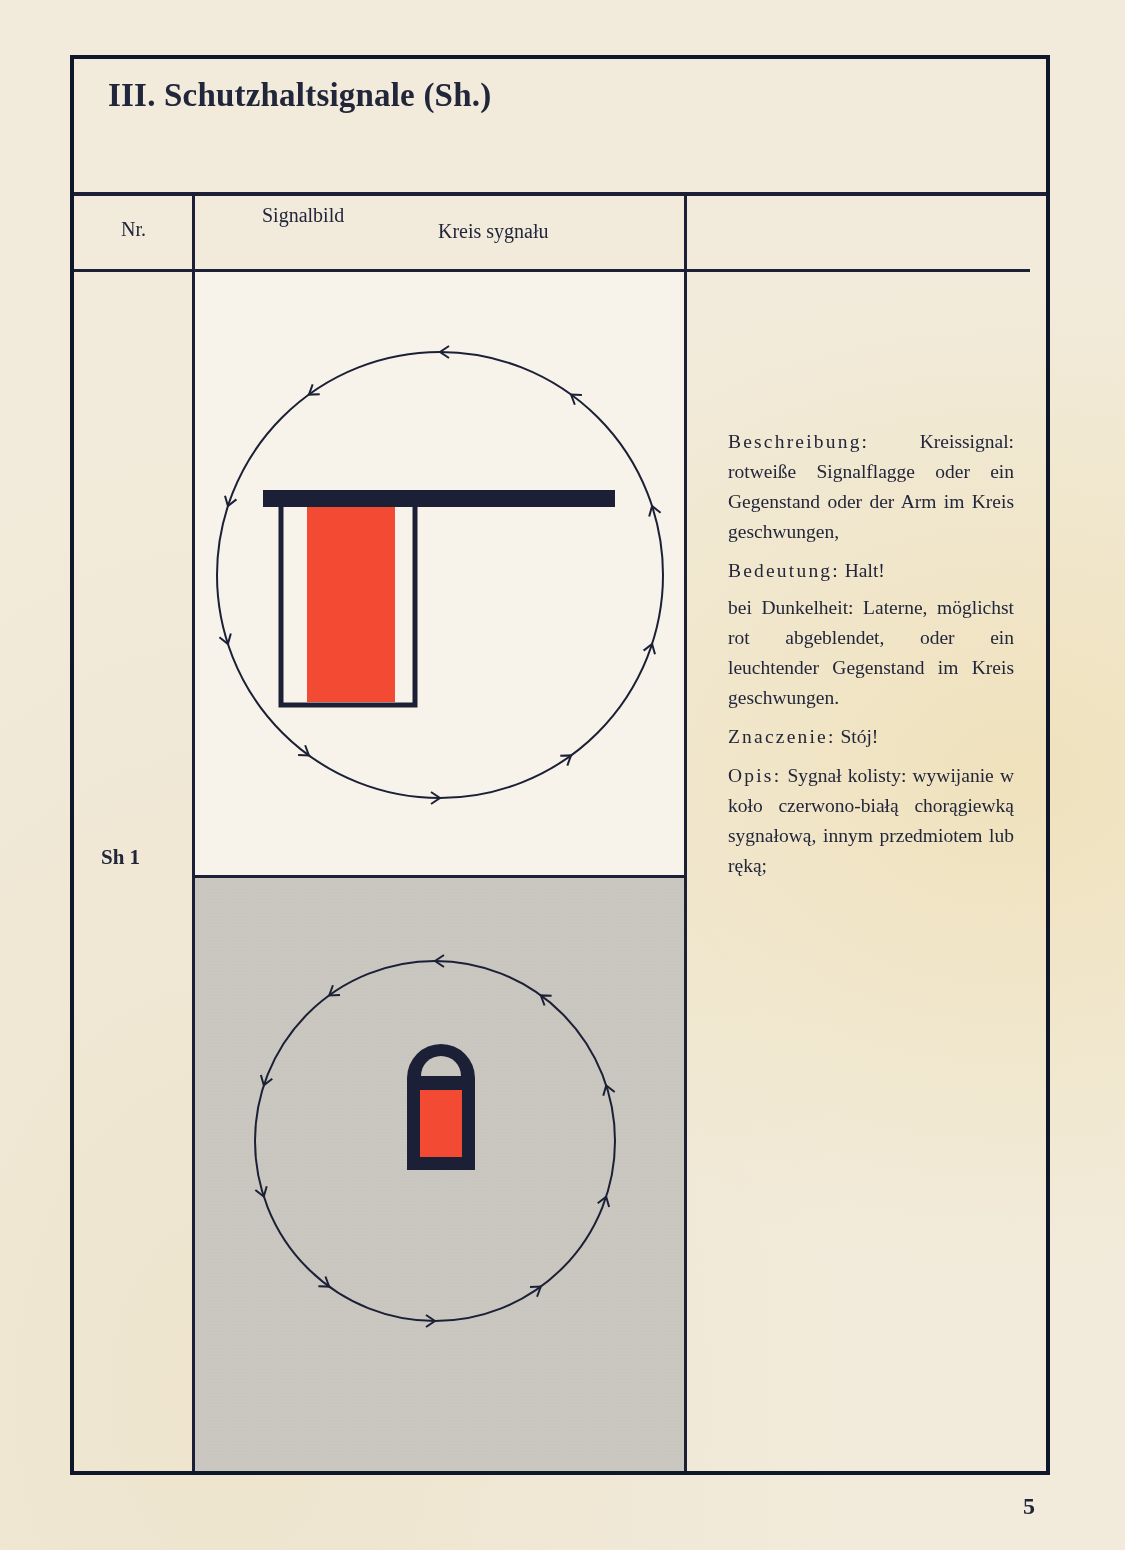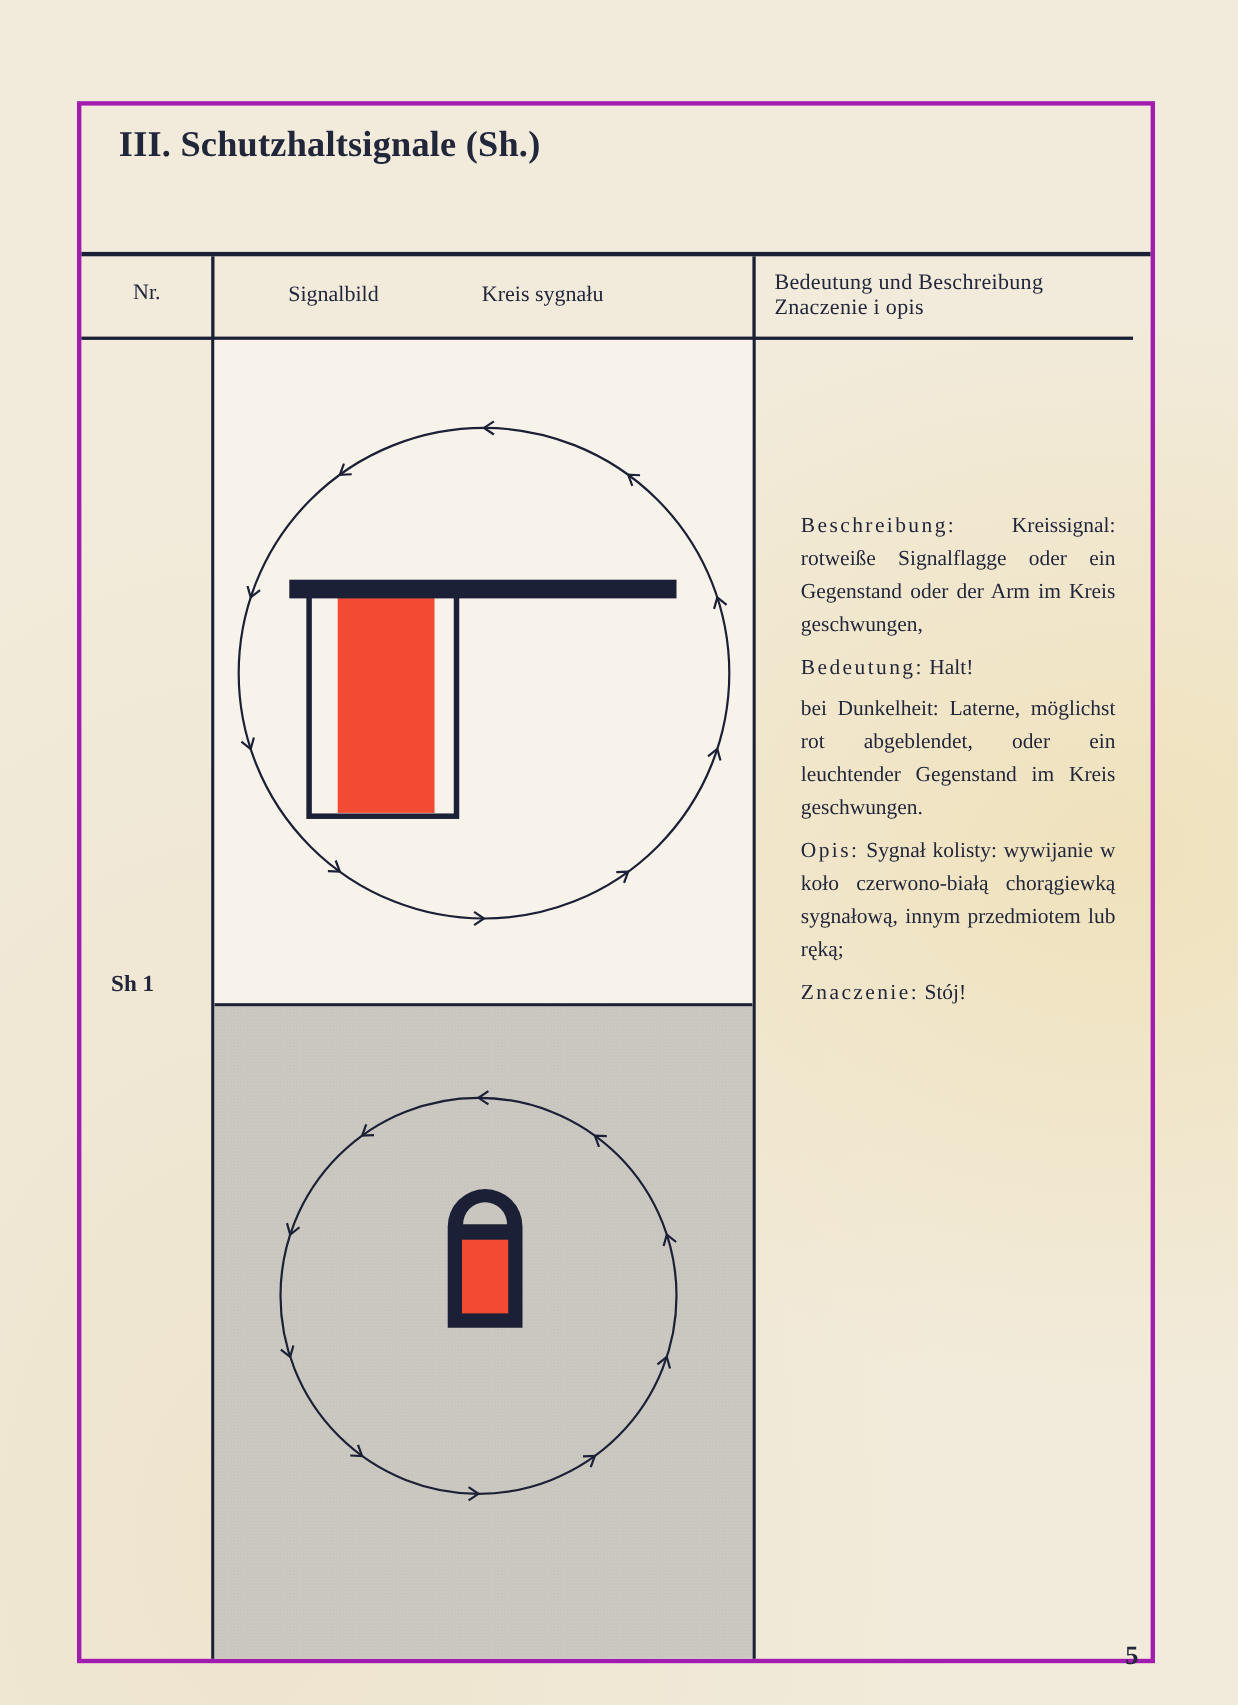--- a/index.html
+++ b/index.html
@@ -7,21 +7,21 @@
     width: 1125px; height: 1550px; position: relative; overflow: hidden;
     background: #f2ebdb;
     background-image:
       radial-gradient(ellipse at 90% 50%, rgba(236,214,150,0.45), rgba(0,0,0,0) 45%),
       radial-gradient(ellipse at 20% 90%, rgba(230,215,180,0.35), rgba(0,0,0,0) 50%);
     font-family: "DejaVu Serif", serif;
     color: #1f2233;
   }
   .frame {
     position: absolute; left: 70px; top: 55px; width: 972px; height: 1412px;
-    border: 4px solid #a21caf; box-sizing: content-box; margin-top: 37px;
+    border: 4px solid #0f172a; box-sizing: content-box;
   }
   .title-block {
     position: absolute; left: 0; top: 0; width: 972px; height: 133px;
     border-bottom: 4px solid #1c2036;
   }
   .title-line {
     position: absolute; left: 34px;
     font-family: "Liberation Serif", serif; font-weight: bold;
     font-size: 33px; letter-spacing: 0.2px; color: #22263a;
     white-space: nowrap;
@@ -30,21 +30,21 @@
   .title-line.l2 { top: 62px; }
   .header-row {
     position: absolute; left: 0; top: 137px; width: 956px; height: 73px;
     border-bottom: 3px solid #1c2036;
   }
   .vline { position: absolute; width: 3px; background: #1c2036; }
   .vline.c1 { left: 118px; top: 137px; height: 1275px; }
   .vline.c2 { left: 610px; top: 137px; height: 1275px; }
   .hdr { position: absolute; font-family: "Liberation Serif", serif; font-size: 20px; color: #22263a; white-space: nowrap; }
   .hdr.nr { left: 47px; top: 22px; }
-  .hdr.sb { left: 188px; top: 24px; }
+  .hdr.sb { left: 188px; top: 8px; }
   .hdr.os { left: 364px; top: 24px; }
   .hdr.bd { left: 630px; top: 13px; line-height: 22px; letter-spacing: 0.3px; }
   .hdr.bd span { display: block; }
 
   .panel-white {
     position: absolute; left: 121px; top: 213px; width: 489px; height: 603px;
     background: #f7f3ea; border-bottom: 3px solid #1c2036;
   }
   .panel-gray {
     position: absolute; left: 121px; top: 819px; width: 489px; height: 593px;
@@ -79,24 +79,20 @@
 <div class="frame">
 
   <div class="title-block">
     <div class="title-line l1">III. Schutzhaltsignale (Sh.)</div>
   </div>
 
   <div class="header-row">
     <div class="hdr nr">Nr.</div>
     <div class="hdr sb">Signalbild</div>
     <div class="hdr os">Kreis sygnału</div>
-    <div class="hdr bd">
-      <span>Bedeutung und Beschreibung</span>
-      <span>Znaczenie i opis</span>
-    </div>
   </div>
 
   <div class="vline c1"></div>
   <div class="vline c2"></div>
 
   <div class="signal-nr">Sh 1</div>
 
   <div class="panel-white">
     <svg width="489" height="603" viewBox="0 0 489 603">
       <g id="day-circle">
@@ -140,18 +136,18 @@
         <path fill="#c9c6bf" d="M226,198 A20,20 0 0 1 266,198 Z"></path>
         <rect class="red-fill" x="225" y="212" width="42" height="67" fill="#f24a33"></rect>
       </g>
     </svg>
   </div>
 
   <div class="desc">
     <p><span class="label">Beschreibung:</span> <span>Kreissignal: rotweiße Signalflagge oder ein Gegenstand oder der Arm im Kreis geschwungen,</span></p>
     <p><span class="label">Bedeutung:</span> <span>Halt!</span></p>
     <p class="cont">bei Dunkelheit: Laterne, möglichst rot abgeblendet, oder ein leuchtender Gegenstand im Kreis geschwungen.</p>
+    <p><span class="label">Znaczenie:</span> <span>Stój!</span></p>
     <p><span class="label">Opis:</span> <span>Sygnał kolisty: wywijanie w koło czerwono-białą chorągiewką sygnałową, innym przedmiotem lub ręką;</span></p>
-    <p><span class="label">Znaczenie:</span> <span>Stój!</span></p>
   </div>
 </div>
 
 <div class="page-number">5</div>
 
 </body></html>

